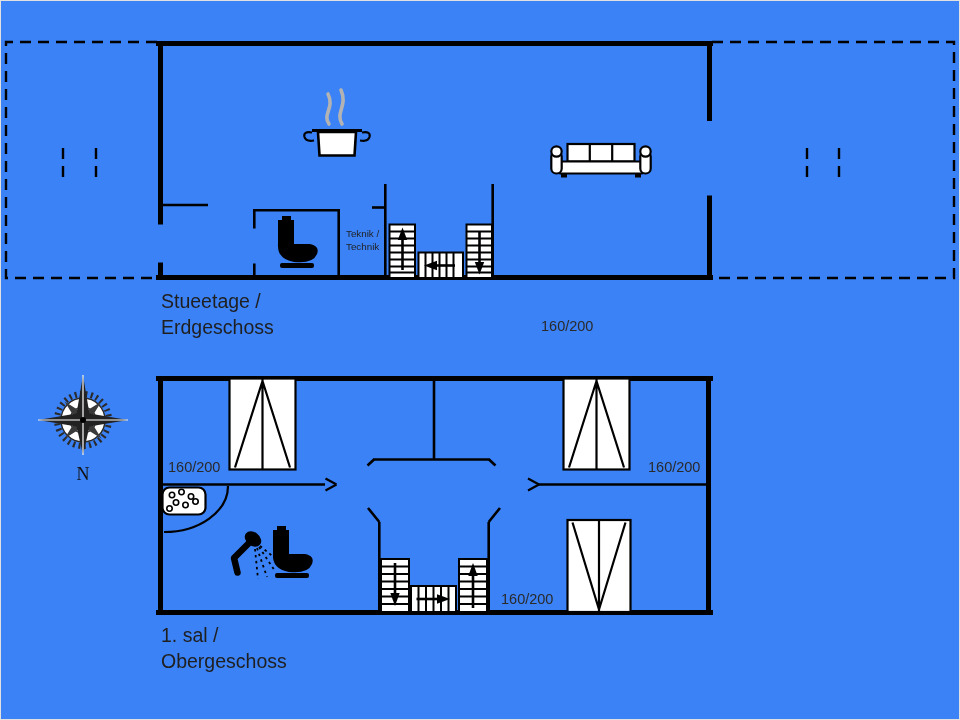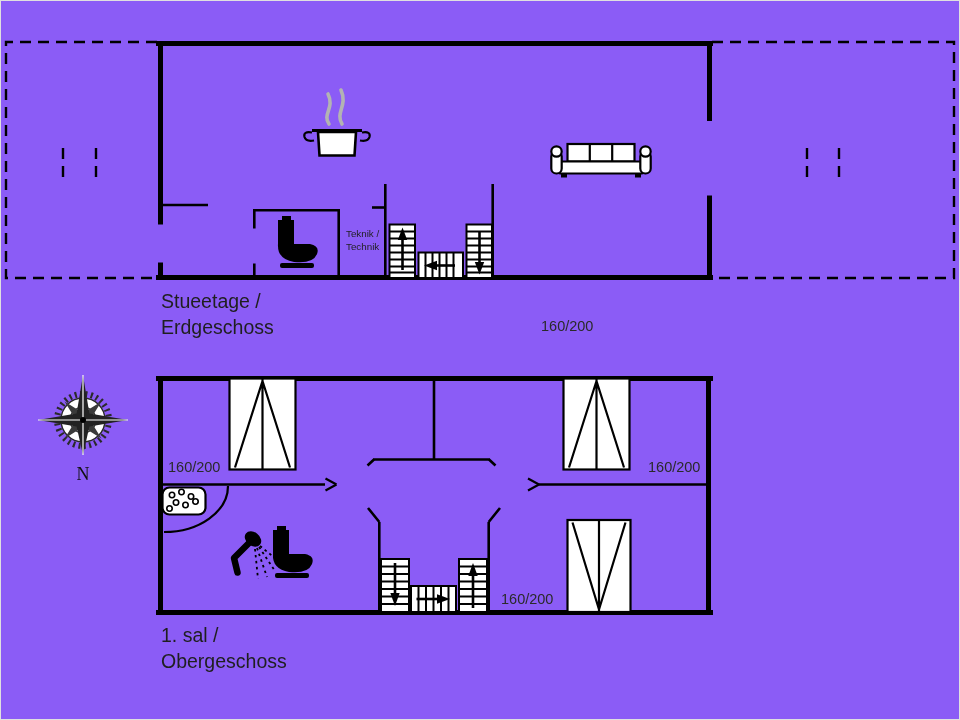--- a/index.html
+++ b/index.html
@@ -1,17 +1,17 @@
 <!DOCTYPE html>
 <html><head>
 <meta charset="utf-8">
 <style>
   html,body{margin:0;padding:0;background:#ffffff;}
   .page{
-    position:relative;width:960px;height:720px;background:#8b5cf6;
+    position:relative;width:960px;height:720px;background:#3b82f6;
     box-sizing:border-box;border:1px solid #e0e0e0;
     font-family:"Liberation Sans", sans-serif;
   }
   svg{display:block;}
   text{fill:#1c1c1c;}
   .floor-title{font-size:19.5px;fill:#1f1f1f;}
   .size-label{font-size:14.5px;fill:#2a2a2a;}
   .tech-label{font-size:9.8px;fill:#1f1f1f;}
   .north-label{font-family:"Liberation Serif", serif;font-size:18px;fill:#111;}
   .wall-outer{stroke:#000;stroke-width:5;fill:none;stroke-linecap:butt;}

